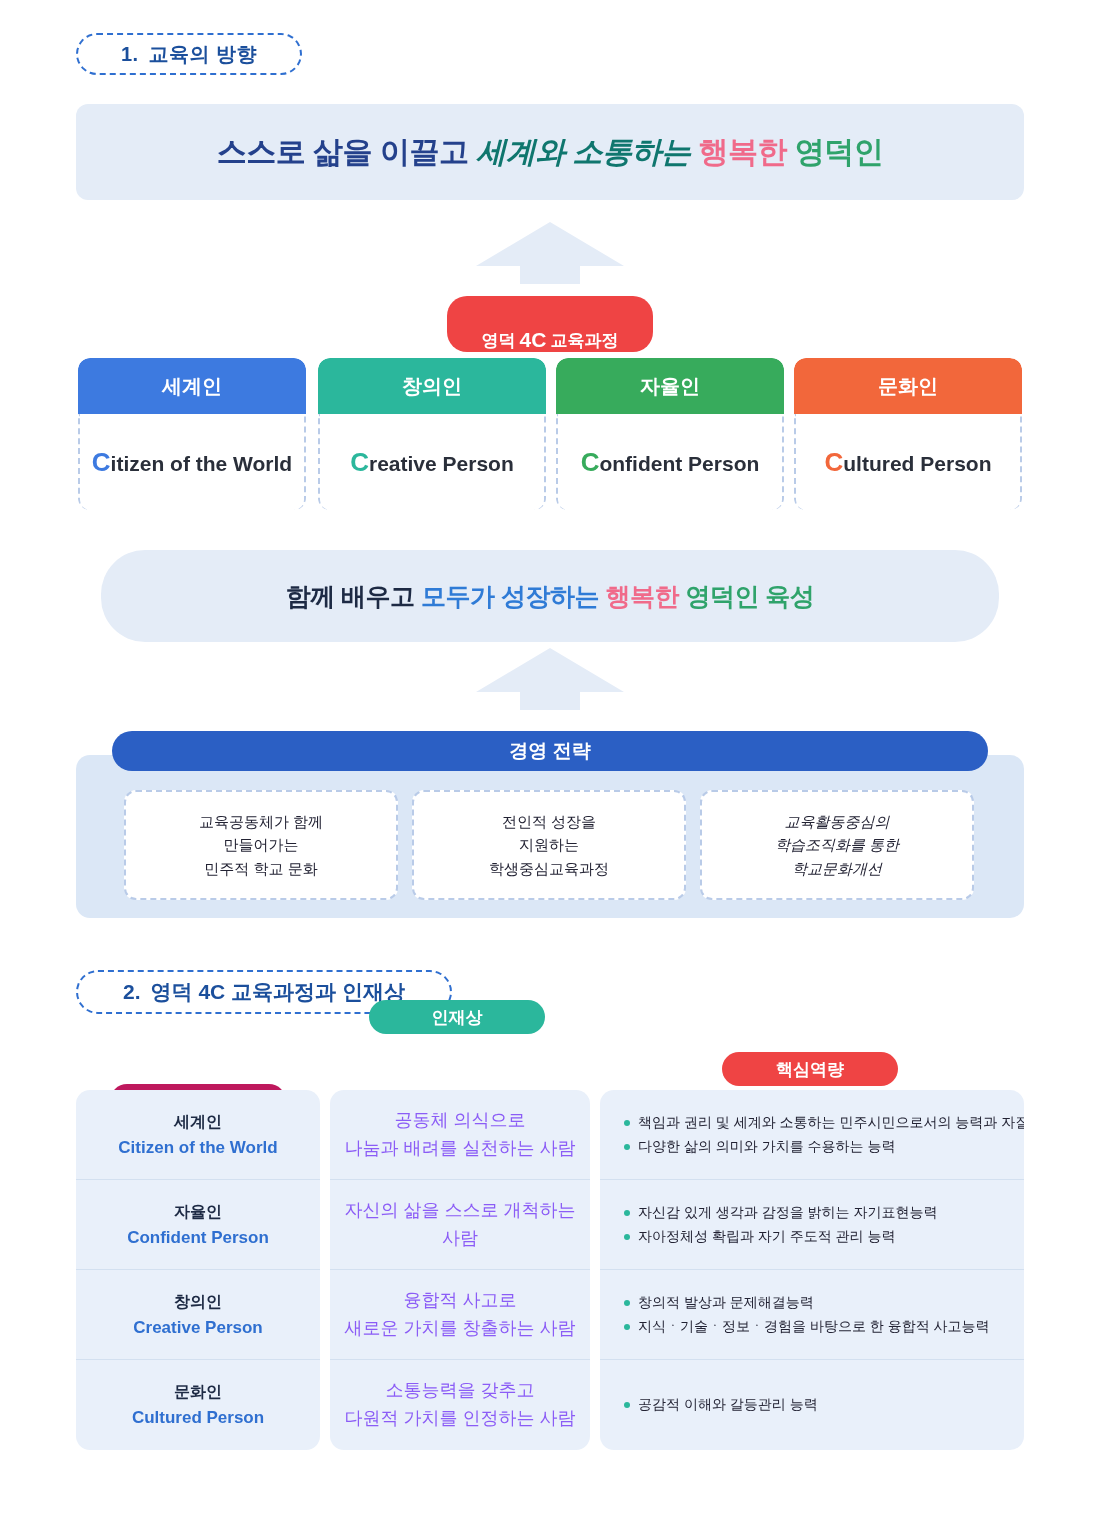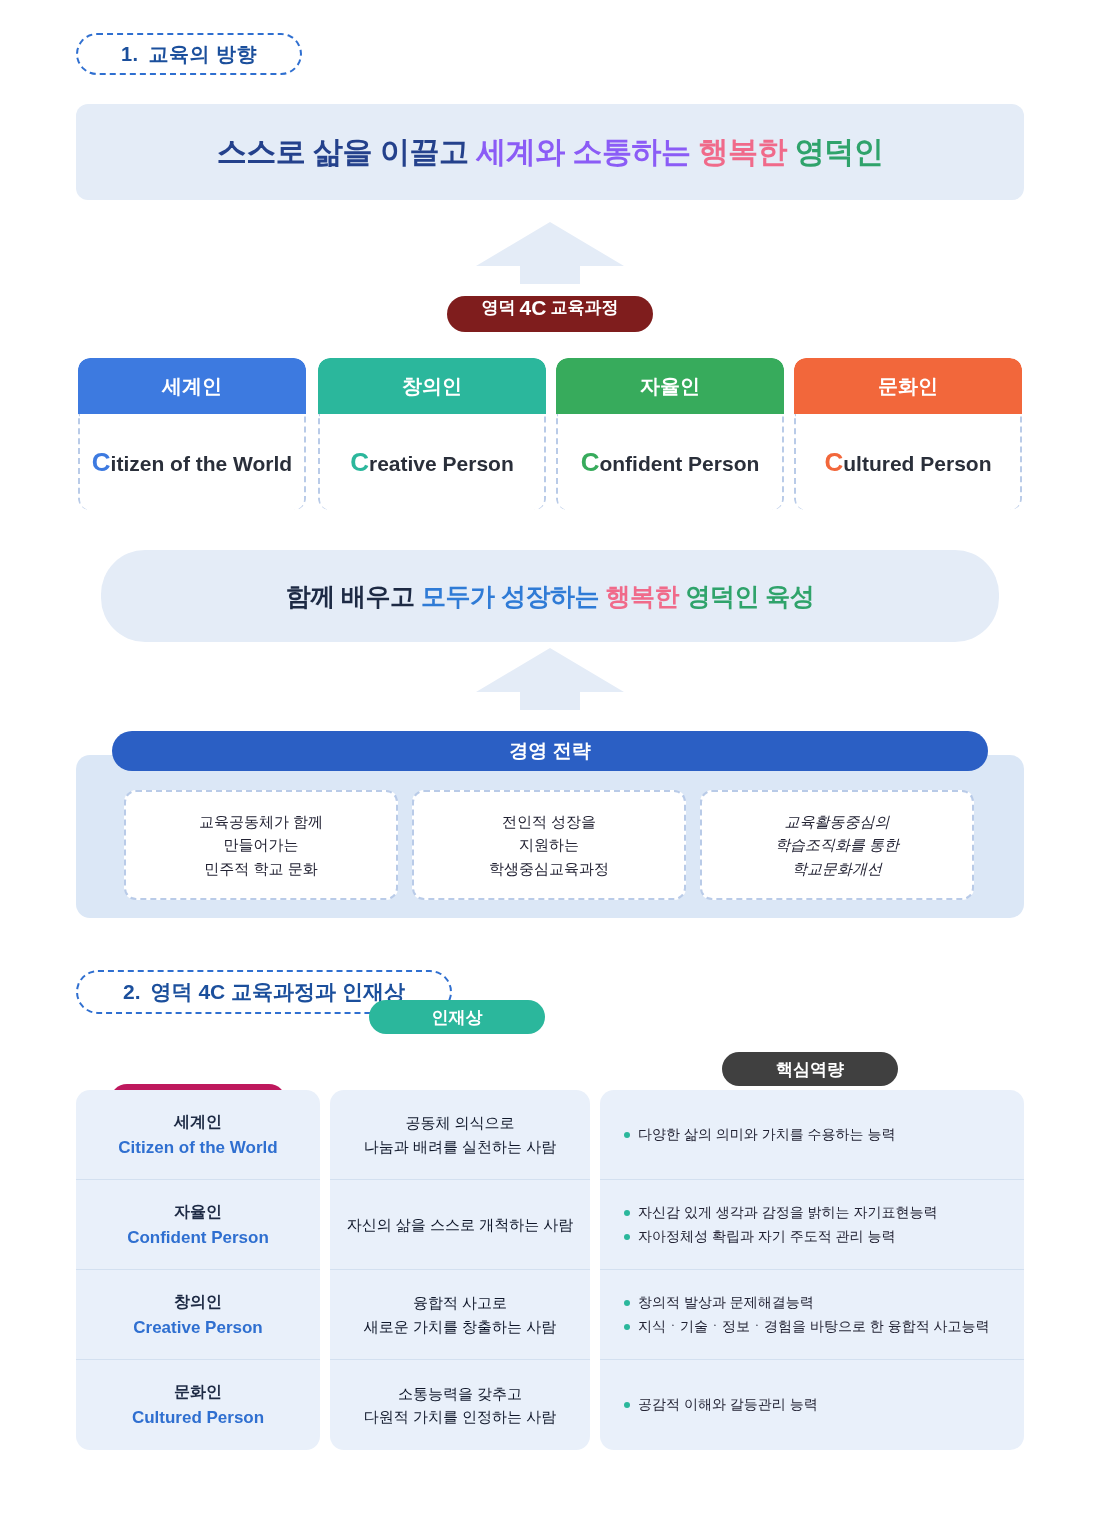--- a/index.html
+++ b/index.html
@@ -54,38 +54,38 @@
     align-items: center;
     justify-content: center;
   }
   #vision-banner .line {
     font-size: 30px;
     font-weight: bold;
     letter-spacing: -0.5px;
     white-space: nowrap;
   }
   .v-navy  { color: #24418c; }
-  .v-blue  { color: #8b5cf6; }
+  .v-blue  { color: #0f766e; font-style: italic; }
   .v-pink  { color: #f06a8a; }
   .v-green { color: #2fa36b; }
   .arrow-wrap { position: absolute; }
   .arrow-shape {
     fill: #e4ecf7;
   }
 
   
   #curriculum-pill {
     position: absolute;
     left: 447px; top: 296px;
-    width: 206px; height: 36px;
-    background: #7f1d1d;
+    width: 206px; height: 56px;
+    background: #ef4444;
     color: #ffffff;
     border-radius: 20px;
     display: flex;
-    align-items: flex-start;
+    align-items: flex-end;
     justify-content: center;
     font-size: 17px;
     font-weight: bold;
   }
   #curriculum-pill .big { font-size: 21px; margin: 0 4px; }
 
   
   .c-card {
     position: absolute;
     width: 228px;
@@ -203,21 +203,21 @@
     border-radius: 17px;
     color: #fff;
     font-size: 17px;
     font-weight: bold;
     display: flex;
     align-items: center;
     justify-content: center;
   }
   #col-pill-0 { left: 110px; top: 1084px; width: 176px; background: #be185d; }
   #col-pill-1 { left: 369px; top: 1000px; width: 176px; background: #2bb79c; }
-  #col-pill-2 { left: 722px; top: 1052px; width: 176px; background: #404040; }
+  #col-pill-2 { left: 722px; top: 1052px; width: 176px; background: #ef4444; }
 
   .col-panel {
     position: absolute;
     top: 1090px;
     background: #e9f0fa;
     border-radius: 14px;
     box-sizing: border-box;
     overflow: hidden;
   }
   #col-panel-0 { left: 76px;  width: 244px; height: 360px; }
@@ -241,23 +241,23 @@
     font-weight: bold;
     color: #1d2a44;
     margin-bottom: 5px;
   }
   .goal-en {
     font-size: 17px;
     font-weight: bold;
     color: #2f6fd0;
   }
   .talent-txt {
-    font-size: 15px;
+    font-size: 18px;
     line-height: 1.55;
-    color: #0f172a;
+    color: #8b5cf6;
   }
   .comp-cell {
     box-sizing: border-box;
     height: 90px;
     display: flex;
     flex-direction: column;
     justify-content: center;
     border-bottom: 1px solid #d3e0f0;
     padding: 0 22px;
   }
@@ -423,20 +423,21 @@
   <div class="cell">
     <div class="talent-txt">
       <span>소통능력을 갖추고</span><br>
       <span>다원적 가치를 인정하는 사람</span>
     </div>
   </div>
 </div>
 
 <div class="col-panel" id="col-panel-2">
   <div class="comp-cell">
+    <div class="comp-item">책임과 권리 및 세계와 소통하는 민주시민으로서의 능력과 자질</div>
     <div class="comp-item">다양한 삶의 의미와 가치를 수용하는 능력</div>
   </div>
   <div class="comp-cell">
     <div class="comp-item">자신감 있게 생각과 감정을 밝히는 자기표현능력</div>
     <div class="comp-item">자아정체성 확립과 자기 주도적 관리 능력</div>
   </div>
   <div class="comp-cell">
     <div class="comp-item">창의적 발상과 문제해결능력</div>
     <div class="comp-item">지식ㆍ기술ㆍ정보ㆍ경험을 바탕으로 한 융합적 사고능력</div>
   </div>

